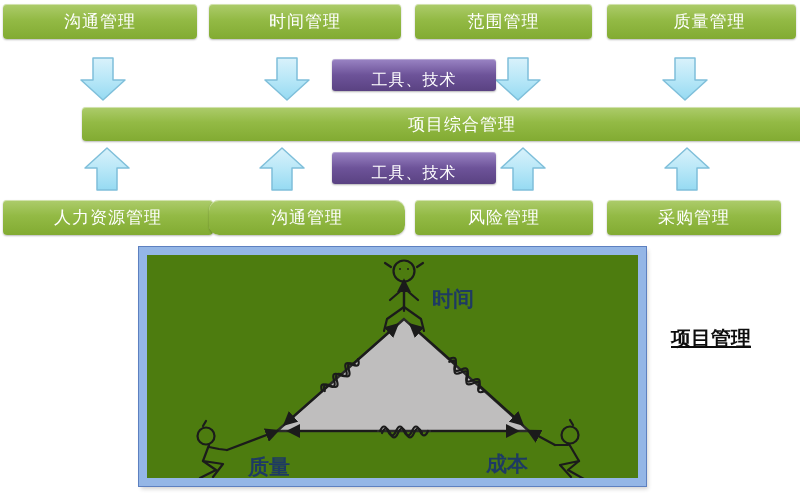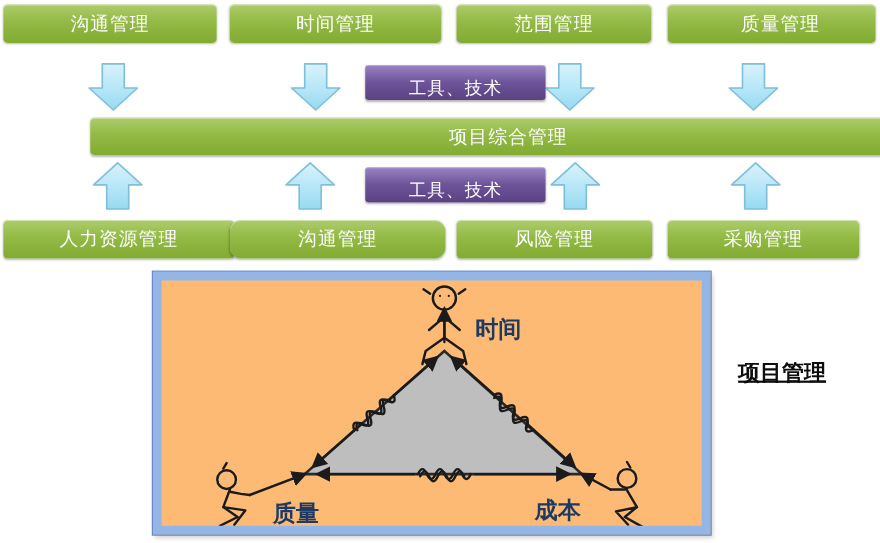--- a/index.html
+++ b/index.html
@@ -25,21 +25,21 @@
   .pbox{
     position:absolute;left:332px;width:164px;height:32px;border-radius:3px;
     background:linear-gradient(180deg,#9a84c4 0%,#6d5399 50%,#5a4282 100%);
     color:#fff;font-size:16px;display:flex;align-items:flex-end;justify-content:center;
     box-shadow:inset 0 1px 0 rgba(255,255,255,.3),0 1px 2px rgba(0,0,0,.3);
     letter-spacing:1px;z-index:3;
   }
   .arr{position:absolute;width:46px;height:44px;z-index:2;}
   .frame{
     position:absolute;left:139px;top:247px;width:491px;height:223px;
-    border:8px solid #94b6e6;outline:1px solid #5d80c0;background:#fdba74;
+    border:8px solid #94b6e6;outline:1px solid #5d80c0;background:#4d7c0f;
     box-shadow:2px 3px 4px rgba(0,0,0,.18);
   }
   .caption{
     position:absolute;left:671px;top:324px;width:125px;
     font-size:20px;font-weight:bold;color:#0d0d0d;line-height:29px;white-space:nowrap;text-decoration:underline;
   }
   .scene{display:block;}
   .scene text{font-family:"DejaVu Sans","Liberation Sans",sans-serif;font-weight:bold;fill:#1e3a63;font-size:21px;}
   .sketch{stroke:#1b1b1b;stroke-width:2.2;fill:none;stroke-linecap:round;stroke-linejoin:round;}
 </style>

